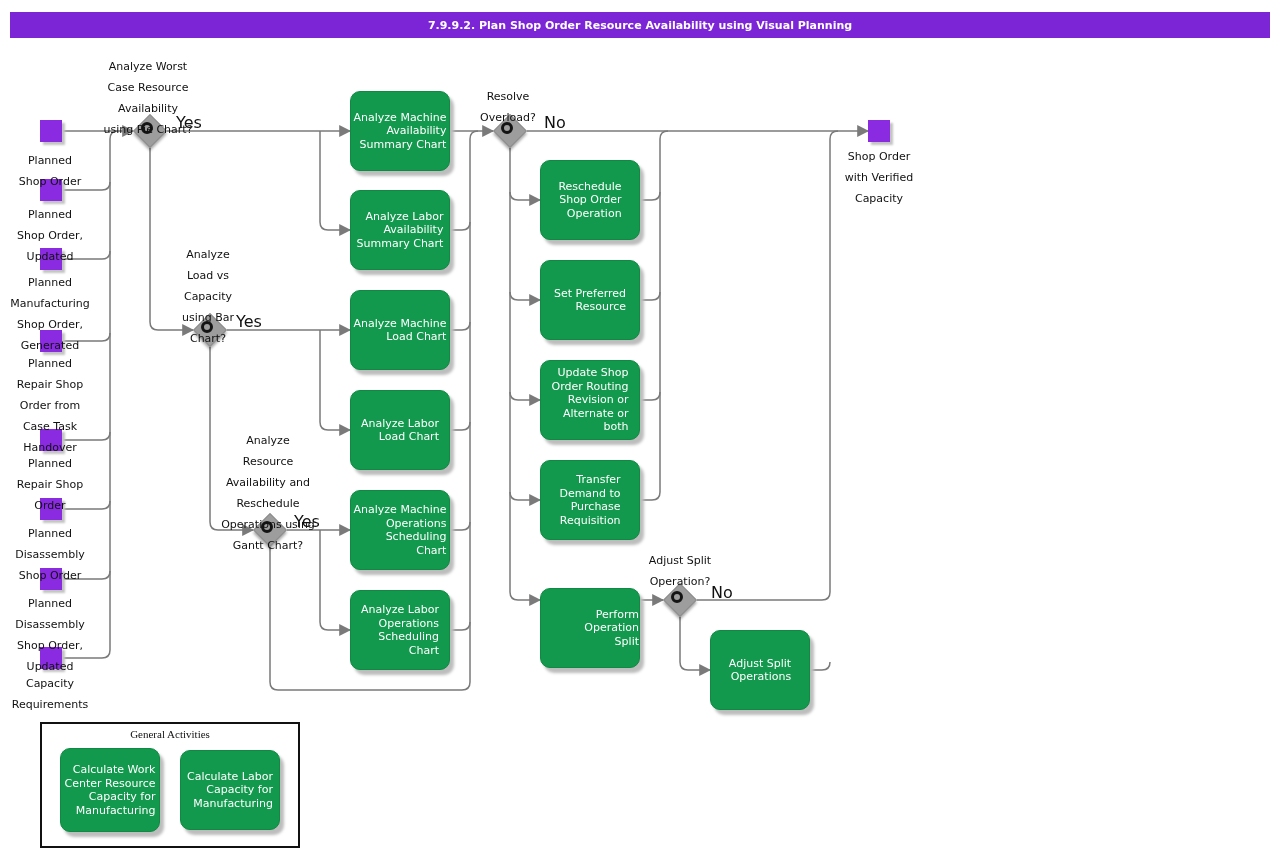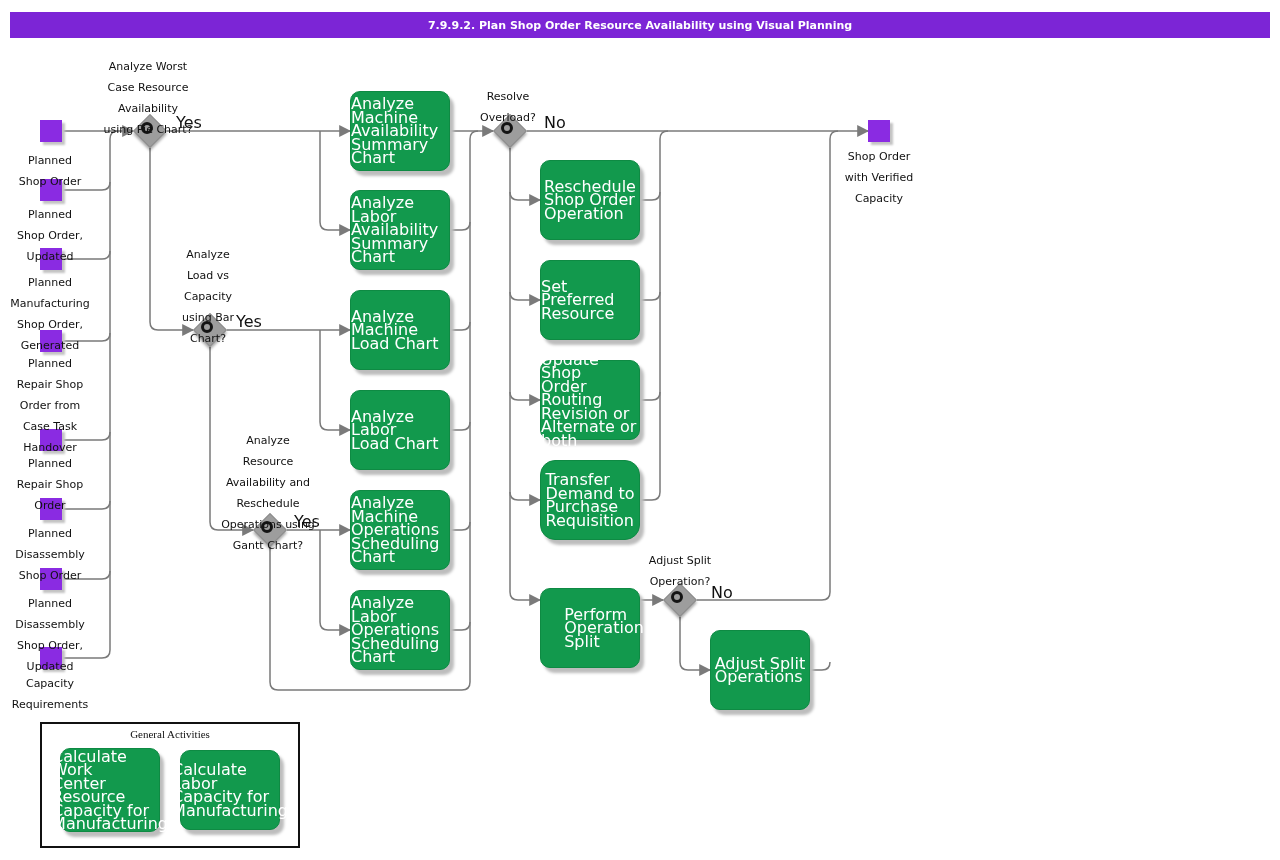--- a/index.html
+++ b/index.html
@@ -22,21 +22,21 @@
   }
   .lbl {
     position:absolute; color:#111111; font-size:11px; line-height:21px;
     text-align:center; white-space:pre-line;
   }
   .ans { position:absolute; color:#111111; font-size:16px; white-space:nowrap; }
   .act {
     position:absolute; width:100px; height:80px; background:#12994d;
     border:1px solid #0e8a43; border-radius:10px;
     box-shadow:4px 5px 3px #bdbdbd;
-    color:#ffffff; font-size:16px; line-height:13.5px; text-align:left;
+    color:#ffffff; font-size:11px; line-height:13.5px; text-align:right;
     display:flex; align-items:center; justify-content:center;
     white-space:pre-line; cursor:pointer;
   }
   .decision { position:absolute; width:36px; height:36px; }
   .decision .dshape {
     position:absolute; left:6px; top:6px; width:24px; height:24px;
     background:#9d9d9d; border:1px solid #8c8c8c;
     transform:rotate(45deg);
     box-shadow:2px 2px 3px rgba(0,0,0,0.35);
   }
@@ -224,21 +224,21 @@
   <div class="act" style="left:540px; top:160px;">Reschedule
 Shop Order
 Operation</div>
   <div class="act" style="left:540px; top:260px;">Set Preferred
 Resource</div>
   <div class="act" style="left:540px; top:360px;">Update Shop
 Order Routing
 Revision or
 Alternate or
 both</div>
-  <div class="act" style="left:540px; top:460px;border-radius:15px;">Transfer
+  <div class="act" style="left:540px; top:460px;">Transfer
 Demand to
 Purchase
 Requisition</div>
   <div class="act" style="left:540px; top:588px;padding-left:28px;">Perform
 Operation Split</div>
 
   <div class="act" style="left:710px; top:630px;">Adjust Split
 Operations</div>
 
   <div class="evt" style="left:868px; top:120px;"></div>

